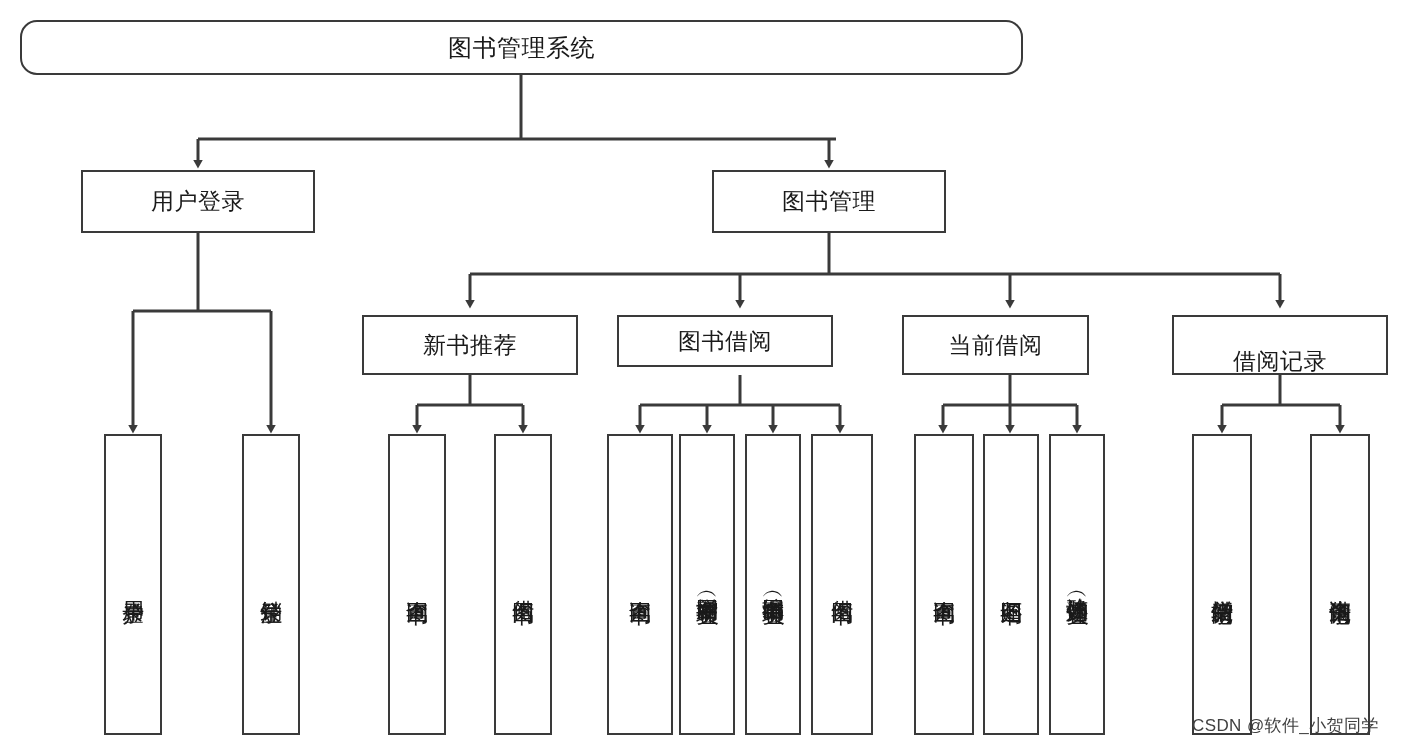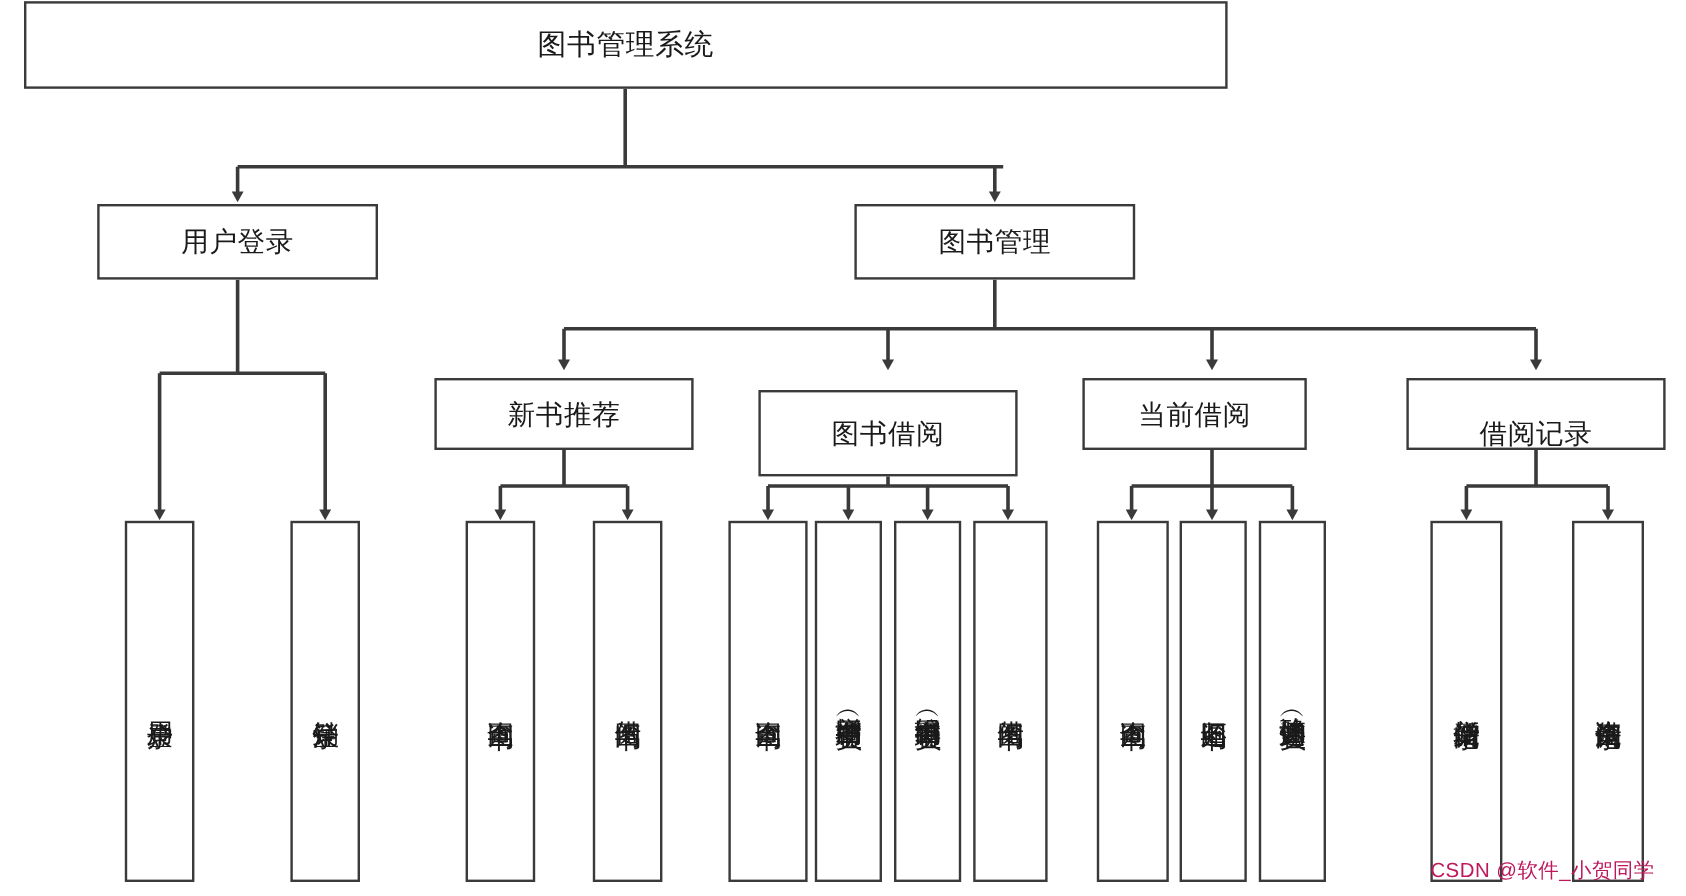--- a/index.html
+++ b/index.html
@@ -62,21 +62,21 @@
     text-orientation: upright;
     font-size: 22px;
     line-height: 1.12;
     letter-spacing: 1px;
     white-space: nowrap;
     max-height: 100%;
   }
   .watermark {
     position: absolute;
     font-size: 17px;
-    color: #be185d;
+    color: #404040;
     white-space: nowrap;
     z-index: 6;
     letter-spacing: 0.4px;
   }
 </style>
 </head>
 <body>
 
 <div id="canvas">
 
@@ -123,35 +123,35 @@
       <path d="M1010,405 L1010,425" marker-end="url(#arrow)"></path>
       <path d="M1077,405 L1077,425" marker-end="url(#arrow)"></path>
 
       <path d="M1280,375 L1280,405"></path>
       <path d="M1222,405 L1340,405"></path>
       <path d="M1222,405 L1222,425" marker-end="url(#arrow)"></path>
       <path d="M1340,405 L1340,425" marker-end="url(#arrow)"></path>
     </g>
   </svg>
 
-  <div class="node horiz root" style="left:20px; top:1px; width:1003px; height:73px;">
+  <div class="node horiz root" style="left:20px; top:20px; width:1003px; height:55px;border-radius:17px;">
     <span class="label">图书管理系统</span>
   </div>
 
   <div class="node horiz" style="left:81px; top:170px; width:234px; height:63px;">
     <span class="label">用户登录</span>
   </div>
   <div class="node horiz" style="left:712px; top:170px; width:234px; height:63px;">
     <span class="label">图书管理</span>
   </div>
 
   <div class="node horiz" style="left:362px; top:315px; width:216px; height:60px;">
     <span class="label">新书推荐</span>
   </div>
-  <div class="node horiz" style="left:632px; top:315px; width:216px; height:72px;margin-top:10px;">
+  <div class="node horiz" style="left:617px; top:315px; width:216px; height:52px;">
     <span class="label">图书借阅</span>
   </div>
   <div class="node horiz" style="left:902px; top:315px; width:187px; height:60px;">
     <span class="label">当前借阅</span>
   </div>
   <div class="node horiz" style="left:1172px; top:315px; width:216px; height:60px;align-items:flex-end;">
     <span class="label">借阅记录</span>
   </div>
 
   <div class="node vert" style="left:104px; top:434px; width:58px; height:301px;">

